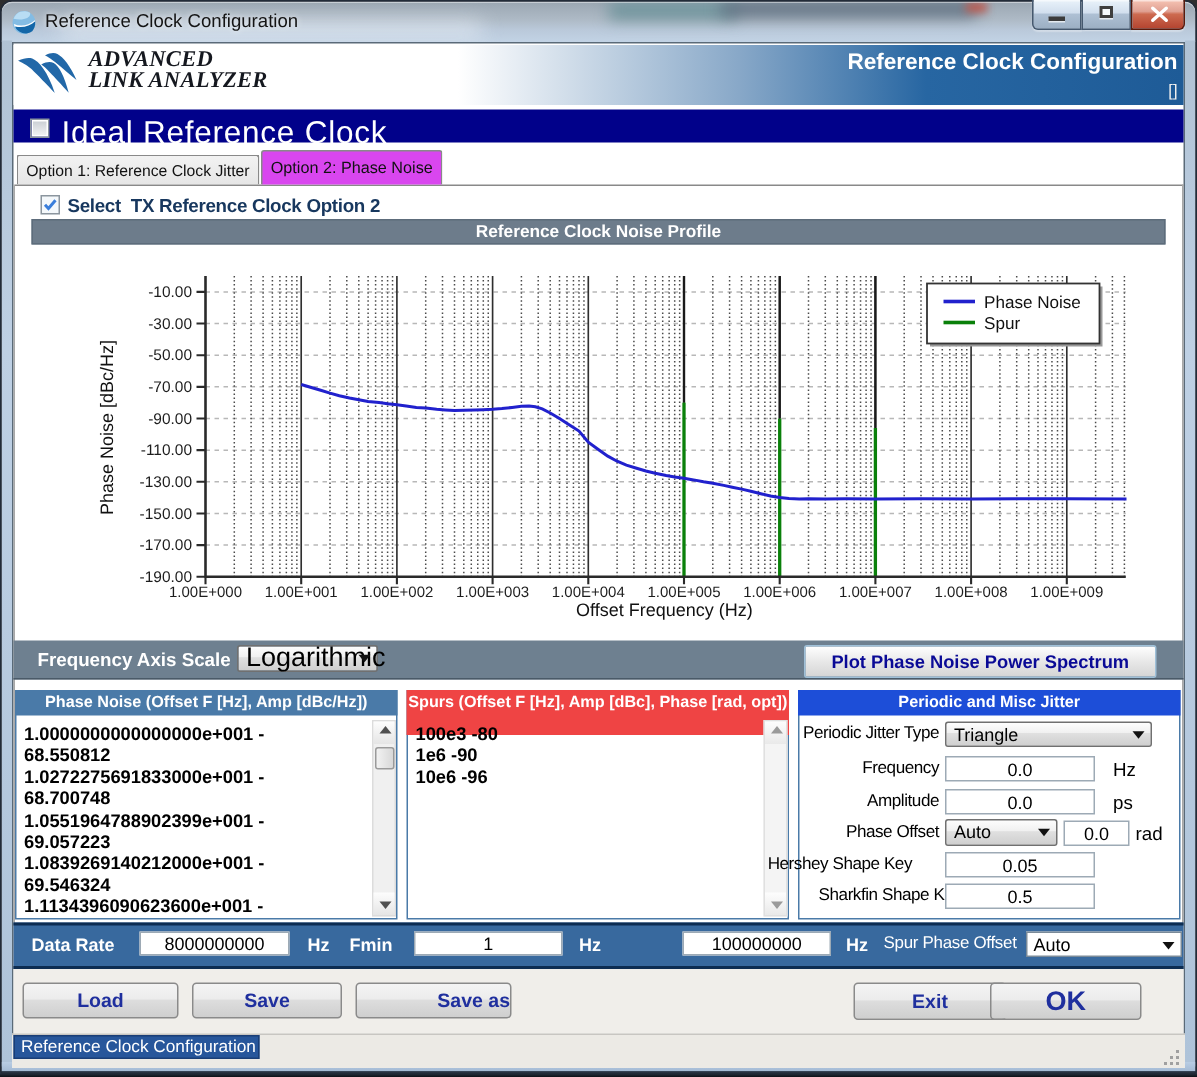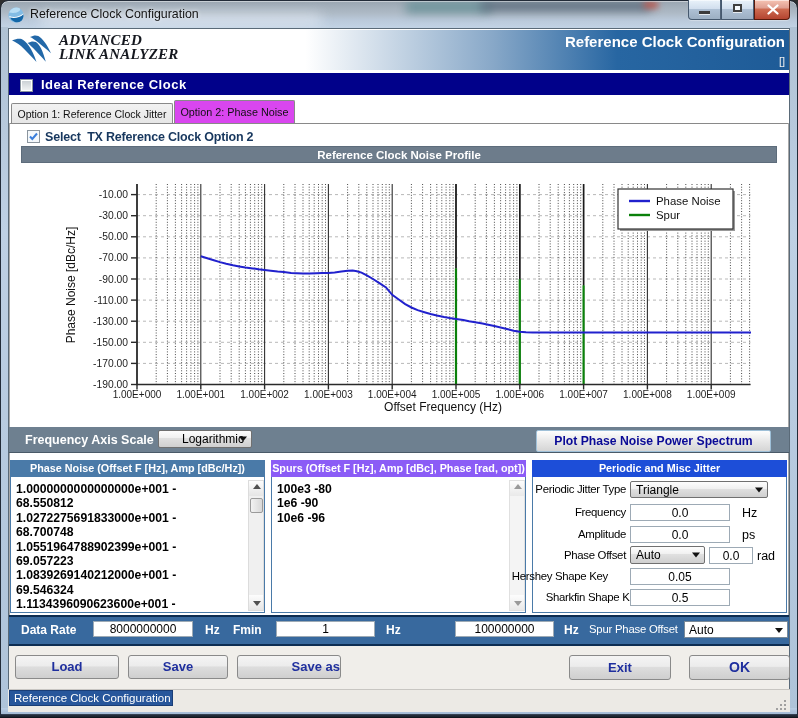--- a/index.html
+++ b/index.html
@@ -38,21 +38,21 @@
 <svg width="44" height="34" viewBox="0 0 44 34" style="position:absolute;left:11px;top:30px">
 <path d="M1 10.5 C5 8.7 8 8.3 10.5 9 C15 10.8 21 18 25.5 32 C20 26 14 20 10 16 C6.5 13 3 11.3 1 10.5 Z" fill="#2268a8"></path>
 <path d="M16.5 13 C20 11.2 22.5 11 24.8 12 C28.5 14 32 21 34.8 31.8 C30 26.5 25.5 21.5 22.3 18.3 C19.5 15.5 18 13.8 16.5 13 Z" fill="#2268a8"></path>
 <path d="M19 7 C22.5 5.2 25 5 27.3 6 C31 8 36 14 40 23.3 C35 19 30.5 15.3 27.3 12.6 C24.3 10.2 21 7.8 19 7 Z" fill="#2268a8"></path>
 </svg>
 <div style="position:absolute;left:59px;top:33px;width:300px;font-family:'Liberation Serif',serif;font-style:italic;font-weight:bold;font-size:15px;color:#15181f;line-height:14px;letter-spacing:.2px">ADVANCED<br>LINK ANALYZER</div>
 <div style="position:absolute;left:489px;top:33px;width:296px;text-align:right;font-size:15px;font-weight:bold;color:#fff">Reference Clock Configuration</div>
 <div style="position:absolute;left:489px;top:55px;width:296px;text-align:right;font-size:11px;color:#efefef">[]</div>
 <div style="position:absolute;left:9px;top:73px;width:780px;height:22px;background:#01018a"></div>
 <div style="position:absolute;left:20px;top:79px;width:13px;height:13px;background:linear-gradient(180deg,#c8cdd2,#f4f5f6);border:1px solid #8b959e;box-shadow:inset 0 0 0 1px #fff"></div>
-<div style="position:absolute;left:41px;top:77px;font-size:13px;font-weight:bold;color:#fff;letter-spacing:.5px">Ideal Reference Clock</div>
+<div style="position:absolute;left:41px;top:77px;font-size:21px;font-weight:normal;color:#fff;letter-spacing:.5px">Ideal Reference Clock</div>
 <div style="position:absolute;left:11px;top:103px;width:162px;height:20px;background:linear-gradient(180deg,#f2f2f2,#e6e6e6);border:1px solid #898989;border-bottom:none;border-radius:2px 2px 0 0;font-size:10.5px;color:#111;text-align:center;line-height:20px;white-space:nowrap">Option 1: Reference Clock Jitter</div>
 <div style="position:absolute;left:9.5px;top:123px;width:779px;height:1px;background:#898989"></div>
 <div style="position:absolute;left:174px;top:100px;width:121px;height:23px;background:#d946ef;border:1px solid #898989;border-bottom:none;border-radius:2px 2px 0 0;font-size:10.8px;color:#111;text-align:center;line-height:23px;white-space:nowrap">Option 2: Phase Noise</div>
 <div style="position:absolute;left:9px;top:123px;width:1px;height:523px;background:#a8a8a8"></div>
 <div style="position:absolute;left:788px;top:123px;width:1px;height:523px;background:#a8a8a8"></div>
 <div style="position:absolute;left:27px;top:130px;width:13px;height:13px;background:#f4f8fb;border:1px solid #8b959e">
     <svg width="11" height="11" viewBox="0 0 11 11" style="position:absolute;left:0;top:0">
       <path d="M2 5.5 L4.3 8 L9 2.5" fill="none" stroke="#3a7edb" stroke-width="2"></path>
     </svg>
   </div>
@@ -208,28 +208,28 @@
 <rect x="611" y="28" width="115" height="40" fill="#999"></rect>
 <rect x="609" y="26" width="115" height="40" fill="#fff" stroke="#333" stroke-width="1.2"></rect>
 <line x1="620" y1="38" x2="641" y2="38" stroke="#2121cd" stroke-width="2.4"></line>
 <text x="647" y="42" font-size="11.4" fill="#111" font-family="Liberation Sans, sans-serif">Phase Noise</text>
 <line x1="620" y1="52" x2="641" y2="52" stroke="#0a800a" stroke-width="2.4"></line>
 <text x="647" y="56" font-size="11.4" fill="#111" font-family="Liberation Sans, sans-serif">Spur</text>
 </svg>
 <div style="position:absolute;left:9px;top:427px;width:780px;height:26px;background:#6e8090;border-bottom:1px solid #4a5a68"></div>
 <div style="position:absolute;left:25px;top:433px;font-size:12.5px;font-weight:bold;color:#fff">Frequency Axis Scale</div>
 <div style="position:absolute;left:158px;top:430px;width:94px;height:18px;background:linear-gradient(#fdfdfd,#f0f0f0 45%,#e0e0e0 46%,#cfcfcf);border:1px solid #707070;border-radius:2px;box-sizing:border-box">
-<span style="position:absolute;left:23px;top:50%;transform:translateY(-52%);font-size:12px;color:#000">Logarithmic</span>
+<span style="position:absolute;left:5px;top:50%;transform:translateY(-52%);font-size:18px;color:#000">Logarithmic</span>
 <span style="position:absolute;right:4px;top:50%;transform:translateY(-50%);width:0;height:0;border-left:4.5px solid transparent;border-right:4.5px solid transparent;border-top:5px solid #111"></span>
   </div>
 <div style="position:absolute;left:536px;top:430px;width:235px;height:22px;background:linear-gradient(180deg,#fefefe,#e8e8e8 50%,#d5d5d5);border:1px solid #9fc0d8;border-radius:2px;font-size:12.2px;font-weight:bold;color:#0a0a96;text-align:center;line-height:21px">Plot Phase Noise Power Spectrum</div>
 <div style="position:absolute;left:10px;top:460px;width:255px;height:153px;background:#fff;border:1px solid #4a7aa8"></div>
 <div style="position:absolute;left:10px;top:460px;width:255px;height:17px;background:#4a7aa8;font-size:10.8px;font-weight:bold;color:#fff;text-align:center;line-height:16px;white-space:nowrap">Phase Noise (Offset F [Hz], Amp [dBc/Hz])</div>
 <div style="position:absolute;left:271px;top:460px;width:255px;height:153px;background:#fff;border:1px solid #4a7aa8"></div>
-<div style="position:absolute;left:271px;top:460px;width:255px;height:17px;background:#8b5cf6;font-size:10.8px;font-weight:bold;color:#fff;text-align:center;line-height:16px;white-space:nowrap">Spurs (Offset F [Hz], Amp [dBc], Phase [rad, opt])</div>
+<div style="position:absolute;left:271px;top:460px;width:255px;height:30px;background:#ef4444;font-size:10.8px;font-weight:bold;color:#fff;text-align:center;line-height:16px;white-space:nowrap">Spurs (Offset F [Hz], Amp [dBc], Phase [rad, opt])</div>
 <div style="position:absolute;left:532px;top:460px;width:255px;height:153px;background:#fff;border:1px solid #4a7aa8"></div>
 <div style="position:absolute;left:532px;top:460px;width:255px;height:17px;background:#1d4ed8;font-size:10.8px;font-weight:bold;color:#fff;text-align:center;line-height:16px;white-space:nowrap">Periodic and Misc Jitter</div>
 <div style="position:absolute;left:16px;top:482px;width:230px;font-size:12.2px;font-weight:bold;color:#000;line-height:14.4px;white-space:nowrap">1.0000000000000000e+001 -<br>68.550812<br>1.0272275691833000e+001 -<br>68.700748<br>1.0551964788902399e+001 -<br>69.057223<br>1.0839269140212000e+001 -<br>69.546324<br>1.1134396090623600e+001 -</div>
 <div style="position:absolute;left:248px;top:480px;width:16px;height:131px;background:#f0f0f0;border:1px solid #dcdcdc">
     <div style="position:absolute;left:0;top:0;width:100%;height:15px;background:linear-gradient(180deg,#fdfdfd,#e5e5e5)">
       <span style="position:absolute;left:4px;top:3px;width:0;height:0;border-left:4px solid transparent;border-right:4px solid transparent;border-bottom:5px solid #505050"></span>
     </div>
     <div style="position:absolute;left:1px;top:17px;width:13px;height:15px;background:linear-gradient(90deg,#f2f2f2,#d8d8d8);border:1px solid #9a9a9a;border-radius:2px"></div>
     <div style="position:absolute;left:0;bottom:0;width:100%;height:15px;background:linear-gradient(180deg,#fdfdfd,#e5e5e5)">
       <span style="position:absolute;left:4px;top:6px;width:0;height:0;border-left:4px solid transparent;border-right:4px solid transparent;border-top:5px solid #505050"></span>
@@ -280,21 +280,21 @@
 <div style="position:absolute;left:589px;top:623px;font-size:11.3px;color:#fff;white-space:nowrap;letter-spacing:-.2px">Spur Phase Offset</div>
 <div style="position:absolute;left:684px;top:621px;width:104px;height:17px;background:#fff;border:1px solid #7a8a98">
 <span style="position:absolute;left:4px;top:1px;font-size:12px;color:#000">Auto</span>
 <span style="position:absolute;right:4px;top:6px;width:0;height:0;border-left:4.5px solid transparent;border-right:4.5px solid transparent;border-top:5px solid #111"></span>
   </div>
 <div style="position:absolute;left:9px;top:646px;width:780px;height:43px;background:#f0eeea"></div>
 <div style="position:absolute;left:15px;top:655px;width:104px;height:24px;background:linear-gradient(180deg,#f4f4f4,#ececec 45%,#dddddd 50%,#cfcfcf);border:1px solid #8a8a8a;border-radius:3px;font-size:13px;font-weight:bold;color:#1f2f9e;text-align:center;line-height:22px">Load</div>
 <div style="position:absolute;left:128px;top:655px;width:100px;height:24px;background:linear-gradient(180deg,#f4f4f4,#ececec 45%,#dddddd 50%,#cfcfcf);border:1px solid #8a8a8a;border-radius:3px;font-size:13px;font-weight:bold;color:#1f2f9e;text-align:center;line-height:22px">Save</div>
 <div style="position:absolute;left:237px;top:655px;width:104px;height:24px;background:linear-gradient(180deg,#f4f4f4,#ececec 45%,#dddddd 50%,#cfcfcf);border:1px solid #8a8a8a;border-radius:3px;font-size:13px;font-weight:bold;color:#1f2f9e;text-align:right;line-height:22px">Save as</div>
 <div style="position:absolute;left:569px;top:655px;width:102px;height:25px;background:linear-gradient(180deg,#f4f4f4,#ececec 45%,#dddddd 50%,#cfcfcf);border:1px solid #8a8a8a;border-radius:3px;font-size:13px;font-weight:bold;color:#1f2f9e;text-align:center;line-height:23px">Exit</div>
-<div style="position:absolute;left:689px;top:655px;width:101px;height:25px;background:linear-gradient(180deg,#f4f4f4,#ececec 45%,#dddddd 50%,#cfcfcf);border:1px solid #8a8a8a;border-radius:3px;font-size:14px;font-weight:bold;color:#1f2f9e;text-align:center;line-height:23px">OK</div>
+<div style="position:absolute;left:660px;top:655px;width:101px;height:25px;background:linear-gradient(180deg,#f4f4f4,#ececec 45%,#dddddd 50%,#cfcfcf);border:1px solid #8a8a8a;border-radius:3px;font-size:18px;font-weight:bold;color:#1f2f9e;text-align:center;line-height:23px">OK</div>
 <div style="position:absolute;left:8px;top:689px;width:782px;height:23px;background:#eceae5;border-top:1px solid #c8c6c2"></div>
 <div style="position:absolute;left:9px;top:690px;width:164px;height:16px;background:#27569b;border:1px solid #1a3e77;font-size:11.5px;color:#fff;padding-left:4px;line-height:15px;white-space:nowrap">Reference Clock Configuration</div>
 <div style="position:absolute;left:774px;top:698px;width:14px;height:13px">
     <div style="position:absolute;left:10px;top:10px;width:2px;height:2px;background:#a0a0a0"></div>
     <div style="position:absolute;left:10px;top:6px;width:2px;height:2px;background:#a0a0a0"></div>
     <div style="position:absolute;left:10px;top:2px;width:2px;height:2px;background:#a0a0a0"></div>
     <div style="position:absolute;left:6px;top:10px;width:2px;height:2px;background:#a0a0a0"></div>
     <div style="position:absolute;left:6px;top:6px;width:2px;height:2px;background:#a0a0a0"></div>
     <div style="position:absolute;left:2px;top:10px;width:2px;height:2px;background:#a0a0a0"></div>
   </div>

